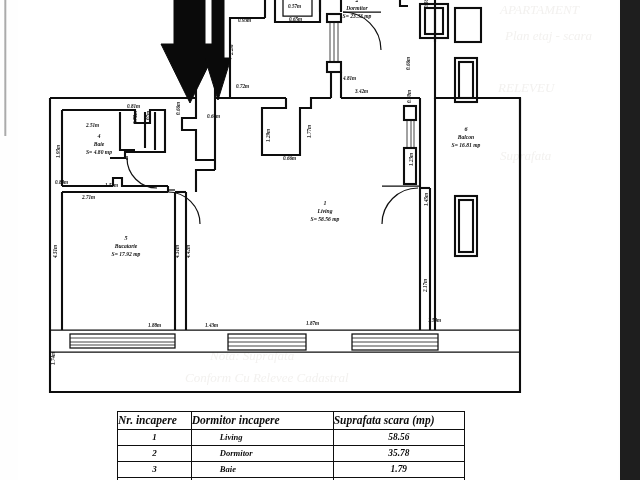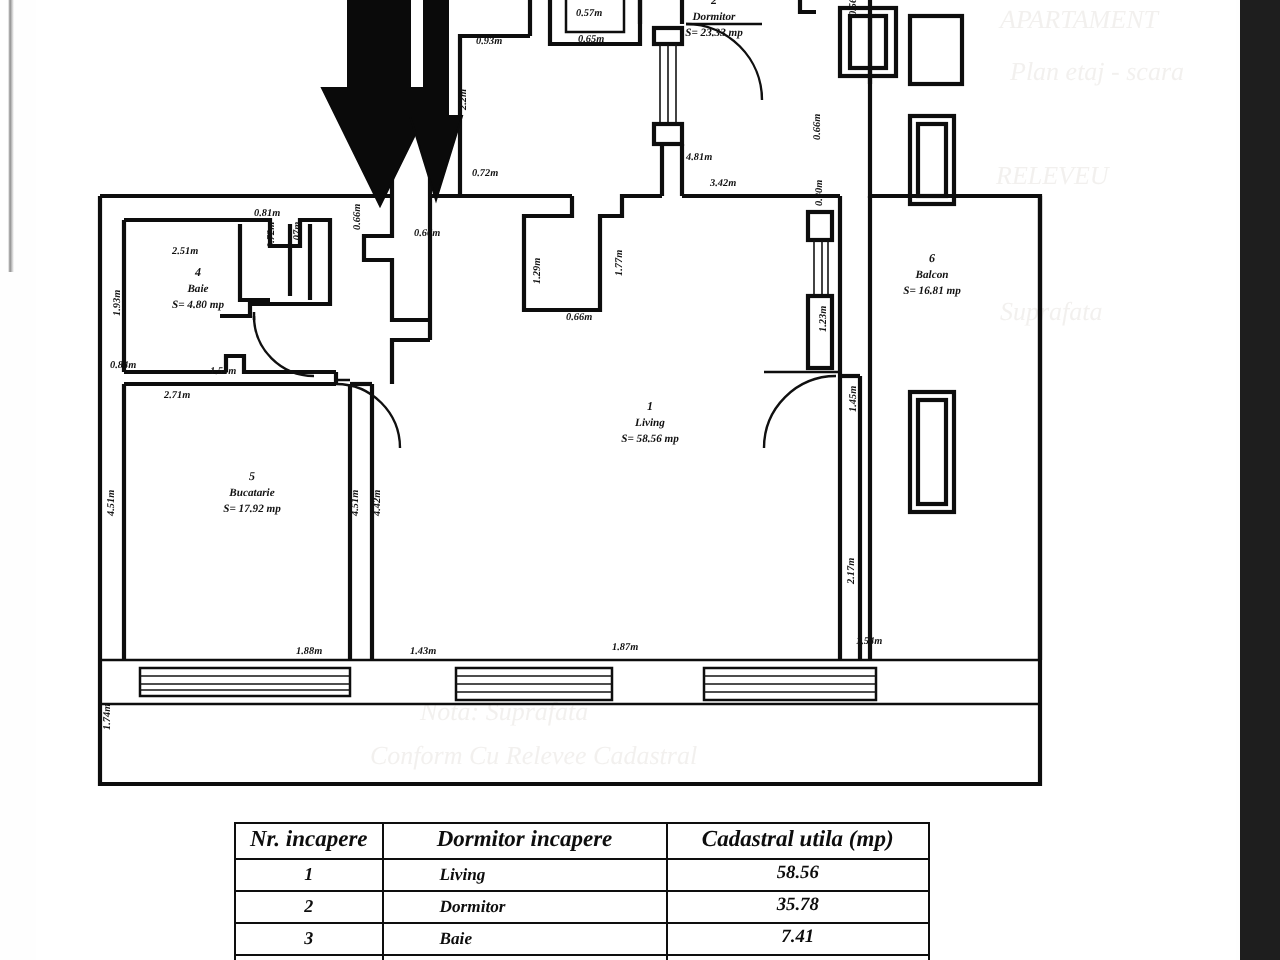--- a/index.html
+++ b/index.html
@@ -130,21 +130,21 @@
     border: 1.4px solid #0e0e0e;
     font-style: italic;
     font-weight: bold;
     color: #0d0d0d;
     padding: 0;
     height: 15px;
     line-height: 15px;
   }
   .legend-table th {
     font-size: 11.5px;
-    text-align: center;
+    text-align: left;
     height: 17px;
     line-height: 17px;
   }
   .legend-table td.c-num {
     width: 78px;
     text-align: center;
     font-size: 9px;
   }
   .legend-table td.c-name {
     width: 126px;
@@ -407,38 +407,38 @@
         <text class="dimlabel" x="428" y="8" transform="rotate(-90 428 8)">0.56m</text>
       </g>
 
   </svg>
 
   <table class="legend-table">
     <thead>
       <tr>
         <th class="h-num">Nr. incapere</th>
         <th class="h-name">Dormitor incapere</th>
-        <th class="h-area">Cadastral utila (mp)</th>
+        <th class="h-area">Suprafata scara (mp)</th>
       </tr>
     </thead>
     <tbody id="legend-body">
         <tr>
           <td class="c-num">1</td>
           <td class="c-name">Living</td>
           <td class="c-area">58.56</td>
         </tr>
         <tr>
           <td class="c-num">2</td>
           <td class="c-name">Dormitor</td>
           <td class="c-area">35.78</td>
         </tr>
         <tr>
           <td class="c-num">3</td>
           <td class="c-name">Baie</td>
-          <td class="c-area">7.41</td>
+          <td class="c-area">1.79</td>
         </tr>
         <tr>
           <td class="c-num">4</td>
           <td class="c-name">Baie</td>
           <td class="c-area">4.80</td>
         </tr>
       </tbody>
   </table>
 
 </div>

